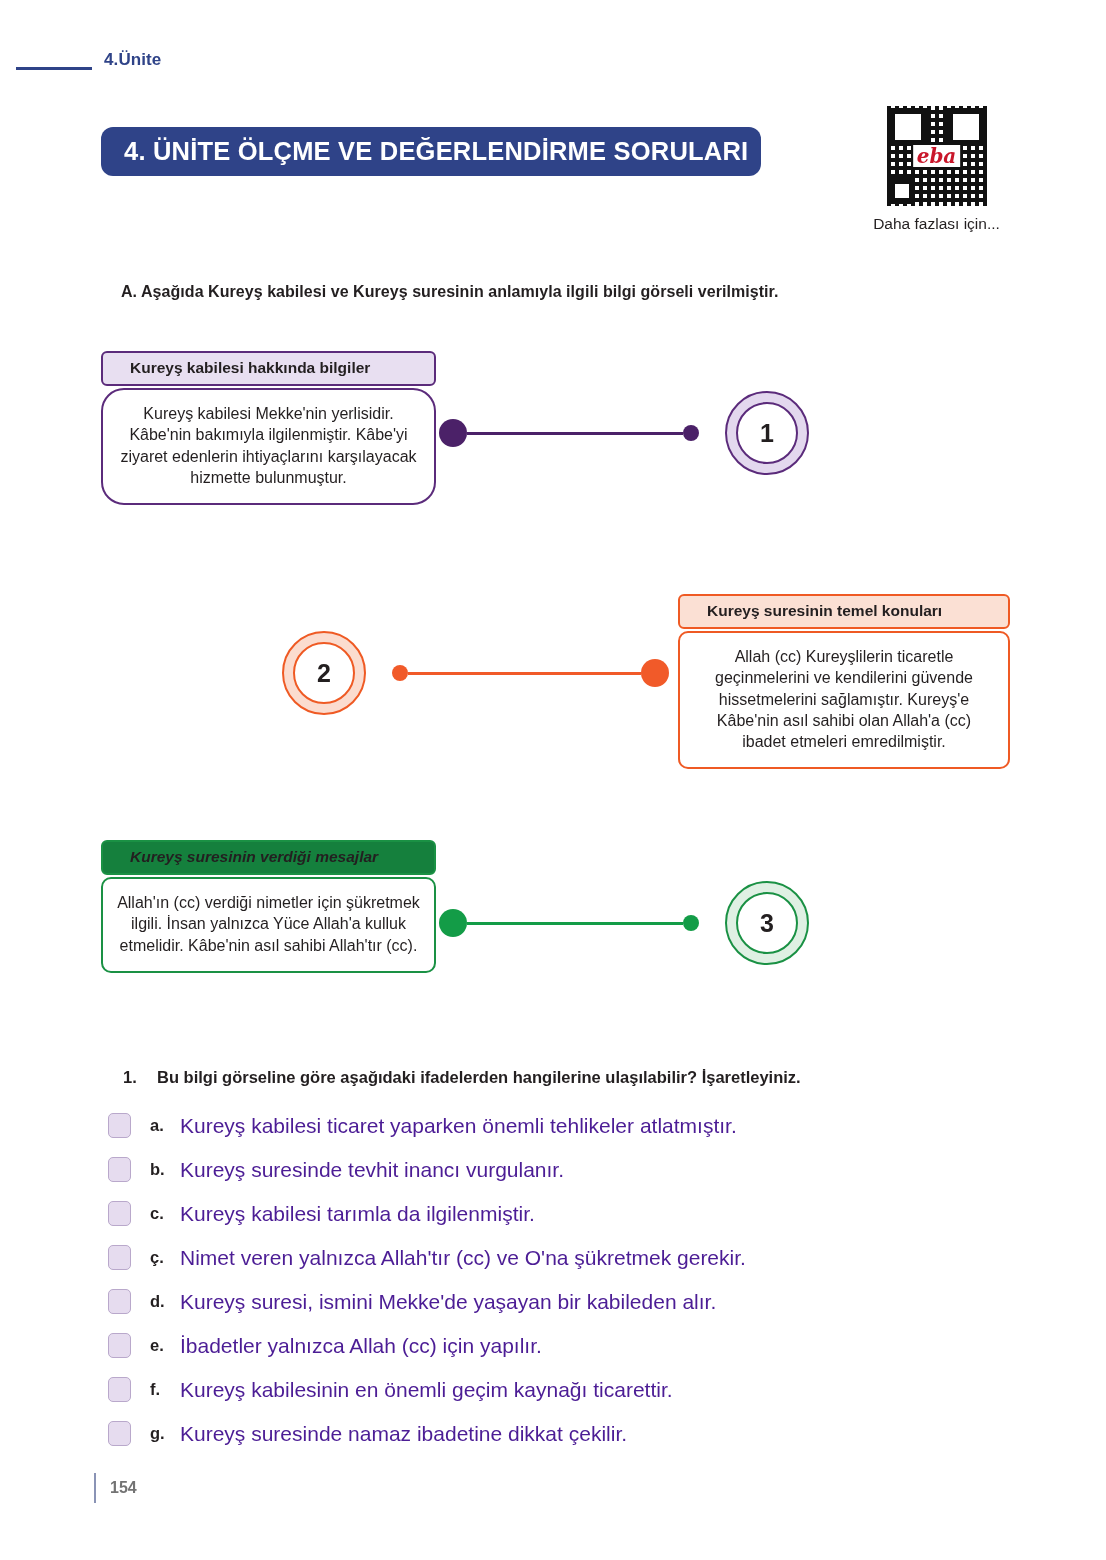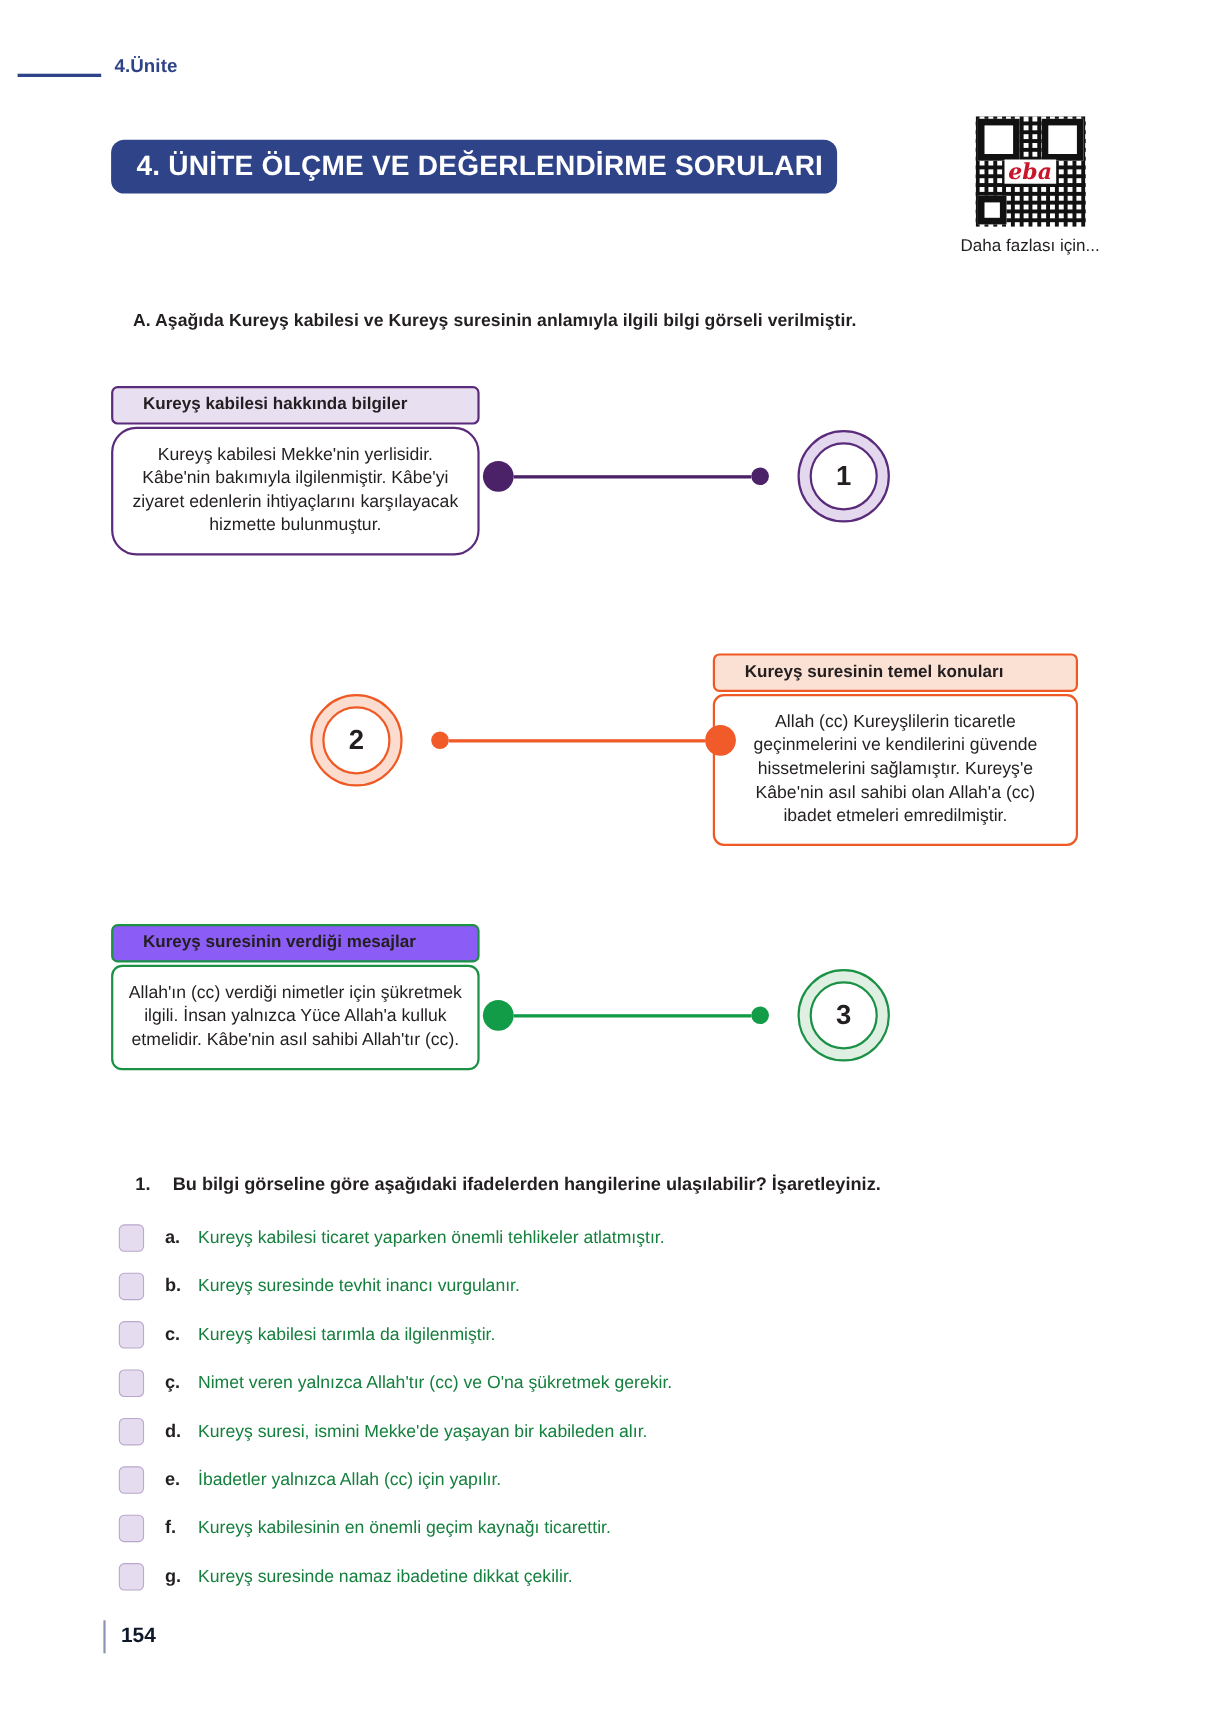--- a/index.html
+++ b/index.html
@@ -105,25 +105,25 @@
     margin-top: 2px;
     padding: 13px 14px 15px;
     font-size: 16px; line-height: 1.33;
     text-align: center;
   }
 
   .card-purple .card-head { border-color: #5b2b7b; background: #e8dff1; color: #231f20; }
   .card-purple .card-body { border-color: #5b2b7b; background: #ffffff; border-radius: 23px; }
   .card-orange .card-head { border-color: #ef5a24; background: #fbe0d4; color: #231f20; }
   .card-orange .card-body { border-color: #ef5a24; background: #ffffff; }
-  .card-green  .card-head { border-color: #1a9144; background: #8b5cf6; color: #231f20; }
+  .card-green  .card-head { border-color: #1a9144; background: #15803d; color: #231f20; font-style: italic; }
   .card-green  .card-body { border-color: #1a9144; background: #ffffff; }
 
   #card1 { left: 85px; top: 351px; }
-  #card2 { left: 632px; top: 594px; width: 332px; }
+  #card2 { left: 662px; top: 594px; width: 332px; }
   #card3 { left: 85px; top: 840px; }
 
   
   .connector { position: absolute; display: flex; align-items: center; }
   .dot-big   { width: 28px; height: 28px; border-radius: 50%; flex: 0 0 auto; }
   .dot-small { width: 16px; height: 16px; border-radius: 50%; flex: 0 0 auto; }
   .line      { height: 3px; flex: 1 1 auto; }
 
   .c-purple .dot-big, .c-purple .dot-small { background: #4b2168; }
   .c-purple .line { background: #4b2168; }
@@ -178,30 +178,30 @@
     border: 1px solid #b9a8cb;
     border-radius: 5px;
     flex: 0 0 auto;
   }
   .opt-letter {
     width: 30px; margin-left: 19px;
     font-size: 16.5px; font-weight: 700; color: #231f20;
     flex: 0 0 auto;
   }
   .opt-text {
-    font-size: 16px; color: #15803d; white-space: nowrap;
+    font-size: 21px; color: #4c1d95; white-space: nowrap;
   }
 
   
   .footer {
     position: absolute; left: 78px; top: 1473px;
     display: flex; align-items: center; gap: 14px;
   }
   .footer-rule { width: 2px; height: 30px; background: #8a93b5; }
-  .footer-page { font-size: 19px; font-weight: 700; color: #0f172a; }
+  .footer-page { font-size: 16px; font-weight: 700; color: #737373; }
 </style>
 </head>
 <body>
 
 <div class="page">
 
   <div class="unit-header">
     <div class="unit-rule"></div>
     <div class="unit-label">4.Ünite</div>
   </div>

